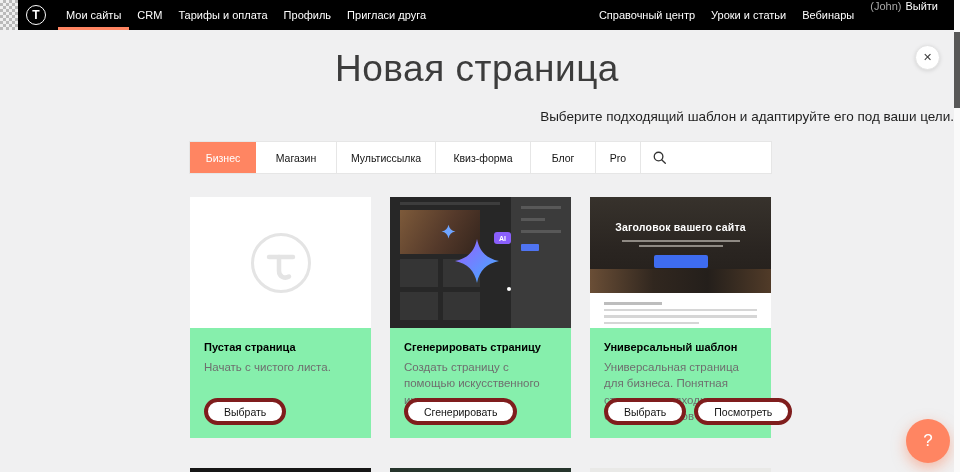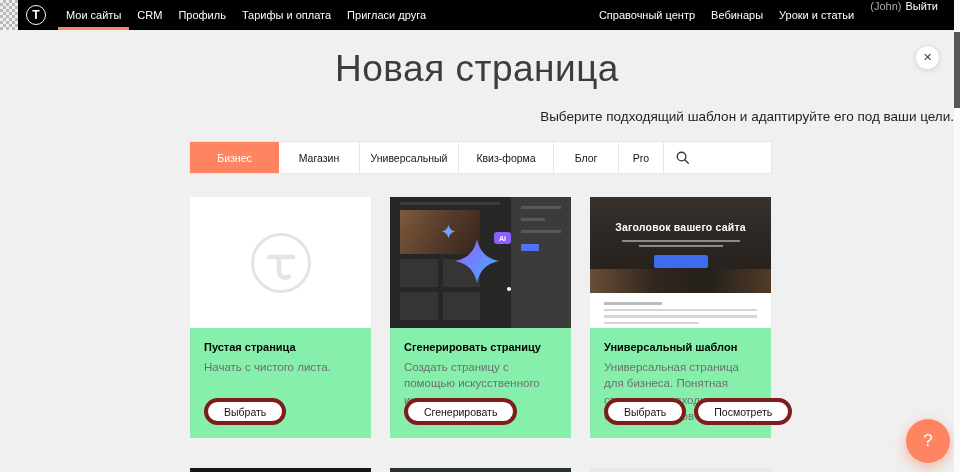--- a/index.html
+++ b/index.html
@@ -88,46 +88,46 @@
 <div class="screen">
 
   <header class="topbar">
     <div class="pattern"></div>
     <div class="logo">
         <span>T</span>
       </div>
     <nav class="nav-left">
       <a class="nav-item active">Мои сайты</a>
       <a class="nav-item">CRM</a>
+      <a class="nav-item">Тарифы и оплата</a>
       <a class="nav-item">Профиль</a>
-      <a class="nav-item">Тарифы и оплата</a>
       <a class="nav-item">Пригласи друга</a>
     </nav>
     <nav class="nav-right">
       <a class="nav-item">Справочный центр</a>
+      <a class="nav-item">Уроки и статьи</a>
       <a class="nav-item">Вебинары</a>
-      <a class="nav-item">Уроки и статьи</a>
       <span class="user">
         <span class="user-name">(John)</span>
         <a class="logout">Выйти</a>
       </span>
     </nav>
   </header>
 
   <button class="close-btn">
     <span>✕</span>
   </button>
 
   <h1 class="title">Новая страница</h1>
   <p class="subtitle">Выберите подходящий шаблон и адаптируйте его под ваши цели.</p>
 
   <div class="tabs">
-    <div class="tab active" style="width:89px">Бизнес</div>
+    <div class="tab active" style="width:66px">Бизнес</div>
     <div class="tab" style="width:81px">Магазин</div>
-    <div class="tab" style="width:99px">Универсальный</div>
+    <div class="tab" style="width:99px">Мультиссылка</div>
     <div class="tab" style="width:95px">Квиз-форма</div>
     <div class="tab" style="width:65px">Блог</div>
     <div class="tab" style="width:45px">Pro</div>
     <div class="tab tab-search" style="width:36px">
       <svg width="15" height="15" viewBox="0 0 16 16" fill="none" stroke="#333" stroke-width="1.4" stroke-linecap="round">
           <circle cx="7" cy="7" r="4.6"></circle>
           <line x1="10.6" y1="10.6" x2="14.2" y2="14.2"></line>
         </svg>
     </div>
   </div>

